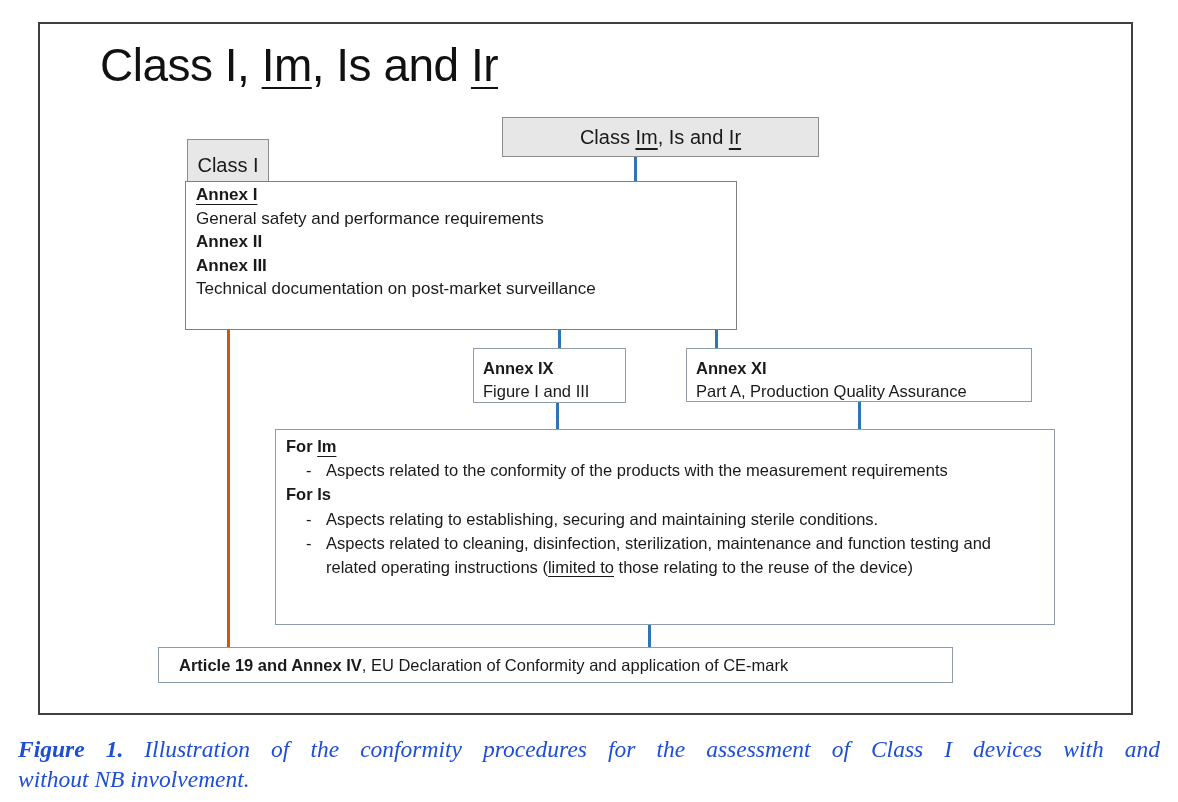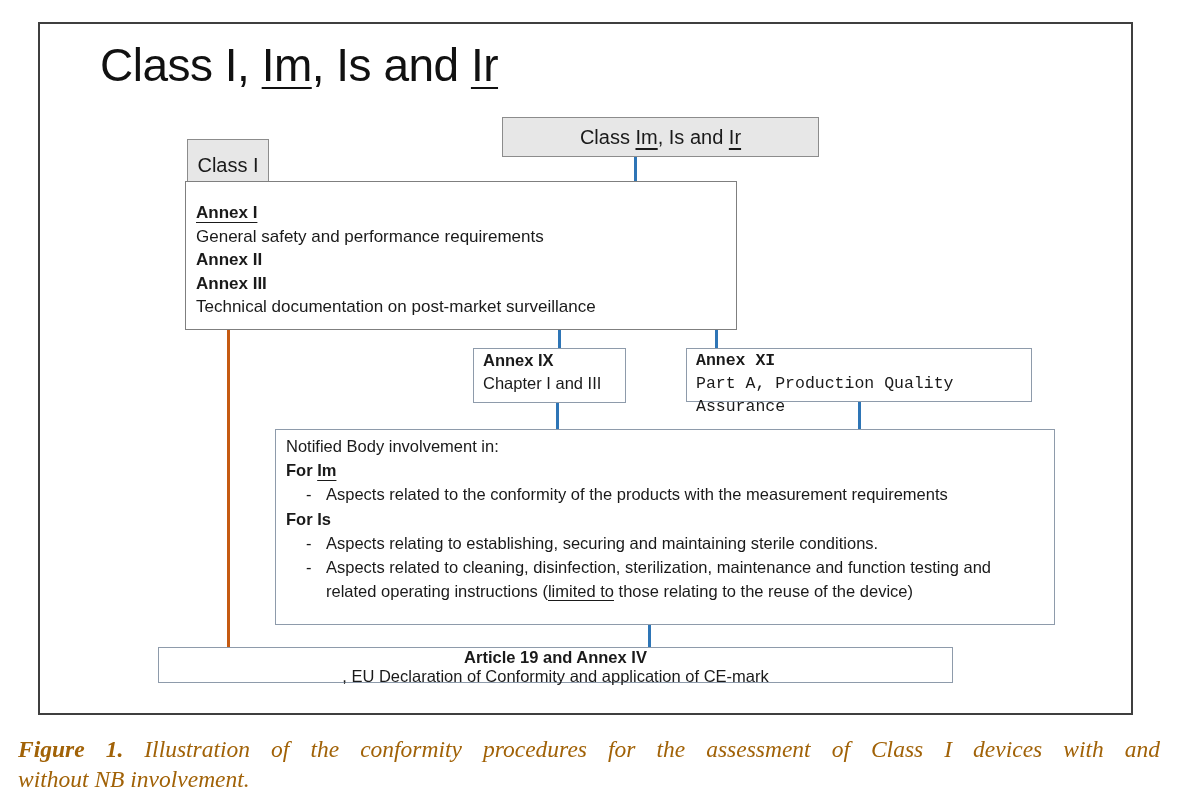--- a/index.html
+++ b/index.html
@@ -15,44 +15,44 @@
   .node{position:absolute;box-sizing:border-box;background:#ffffff;}
   .node.gray{background:#e7e7e7;border:1.5px solid #8c8c8c;display:flex;
              align-items:center;justify-content:center;font-size:20px;}
   .node.white{border:1px solid #7f7f7f;}
   .node.bluish{border:1px solid #8e9bab;}
 
   .connector{position:absolute;width:3px;}
   .connector.orange{background:#C55A11;}
   .connector.blue{background:#2E75B6;}
 
-  .annex123{left:185px;top:181px;width:552px;height:149px;padding:19px 10px;
+  .annex123{left:185px;top:181px;width:552px;height:149px;padding:1px 10px;
             font-size:17px;line-height:23.5px;}
   .annex123 .hd{font-weight:bold;}
 
-  .annex-sm{padding:0 9px;font-size:16.5px;line-height:23px;}
+  .annex-sm{padding:8px 9px;font-size:16.5px;line-height:23px;}
   .annex-sm .hd{font-weight:bold;}
   .annex9{left:473px;top:348px;width:153px;height:55px;}
-  .annex11{left:686px;top:348px;width:346px;height:54px;font-family:Liberation Mono, monospace;}
+  .annex11{left:686px;top:348px;width:346px;height:54px;}
 
   .nb{left:275px;top:429px;width:780px;height:196px;padding:4px 10px;
       font-size:16.5px;line-height:24.2px;}
   .nb .hd{font-weight:bold;}
   .dash-item{display:flex;}
   .dash-item .dash{width:20px;padding-left:20px;flex:0 0 auto;}
   .dash-item .dtxt{flex:1;}
   .ul{text-decoration:underline;text-underline-offset:3px;}
 
   .article{left:158px;top:647px;width:795px;height:36px;font-size:16.5px;
-           display:flex;align-items:center;padding:0 20px;flex-direction:column;}
+           display:flex;align-items:center;padding:0 20px;}
   .article .hd{font-weight:bold;white-space:pre;}
 
   .caption{position:absolute;left:18px;top:734px;width:1142px;
            font-family:"Liberation Serif","DejaVu Serif",serif;font-style:italic;
-           font-size:23.5px;line-height:30px;color:#a16207;}
+           font-size:23.5px;line-height:30px;color:#1d4ed8;}
   .caption .l1{text-align:justify;text-align-last:justify;}
   .caption .fig{font-weight:bold;}
 </style>
 </head>
 <body>
 
 <div class="page">
   <div class="frame"></div>
 
   <div class="title"><span>Class I, </span><span class="sq">Im</span><span>, Is and </span><span class="sq">Ir</span></div>
@@ -76,30 +76,29 @@
   <div class="node white annex123">
     <div class="hd sq">Annex I</div>
     <div>General safety and performance requirements</div>
     <div class="hd">Annex II</div>
     <div class="hd">Annex III</div>
     <div>Technical documentation on post-market surveillance</div>
   </div>
 
   <div class="node bluish annex-sm annex9">
     <div class="hd">Annex IX</div>
-    <div>Chapter I and III</div>
+    <div>Figure I and III</div>
   </div>
 
   <div class="node bluish annex-sm annex11">
     <div class="hd">Annex XI</div>
     <div>Part A, Production Quality Assurance</div>
   </div>
 
   <div class="node bluish nb">
-    <div>Notified Body involvement in:</div>
     <div class="hd"><span>For </span><span class="sq">Im</span></div>
     <div class="dash-item">
       <span class="dash">-</span>
       <span class="dtxt">Aspects related to the conformity of the products with the measurement requirements</span>
     </div>
     <div class="hd">For Is</div>
     <div class="dash-item">
       <span class="dash">-</span>
       <span class="dtxt">Aspects relating to establishing, securing and maintaining sterile conditions.</span>
     </div>

